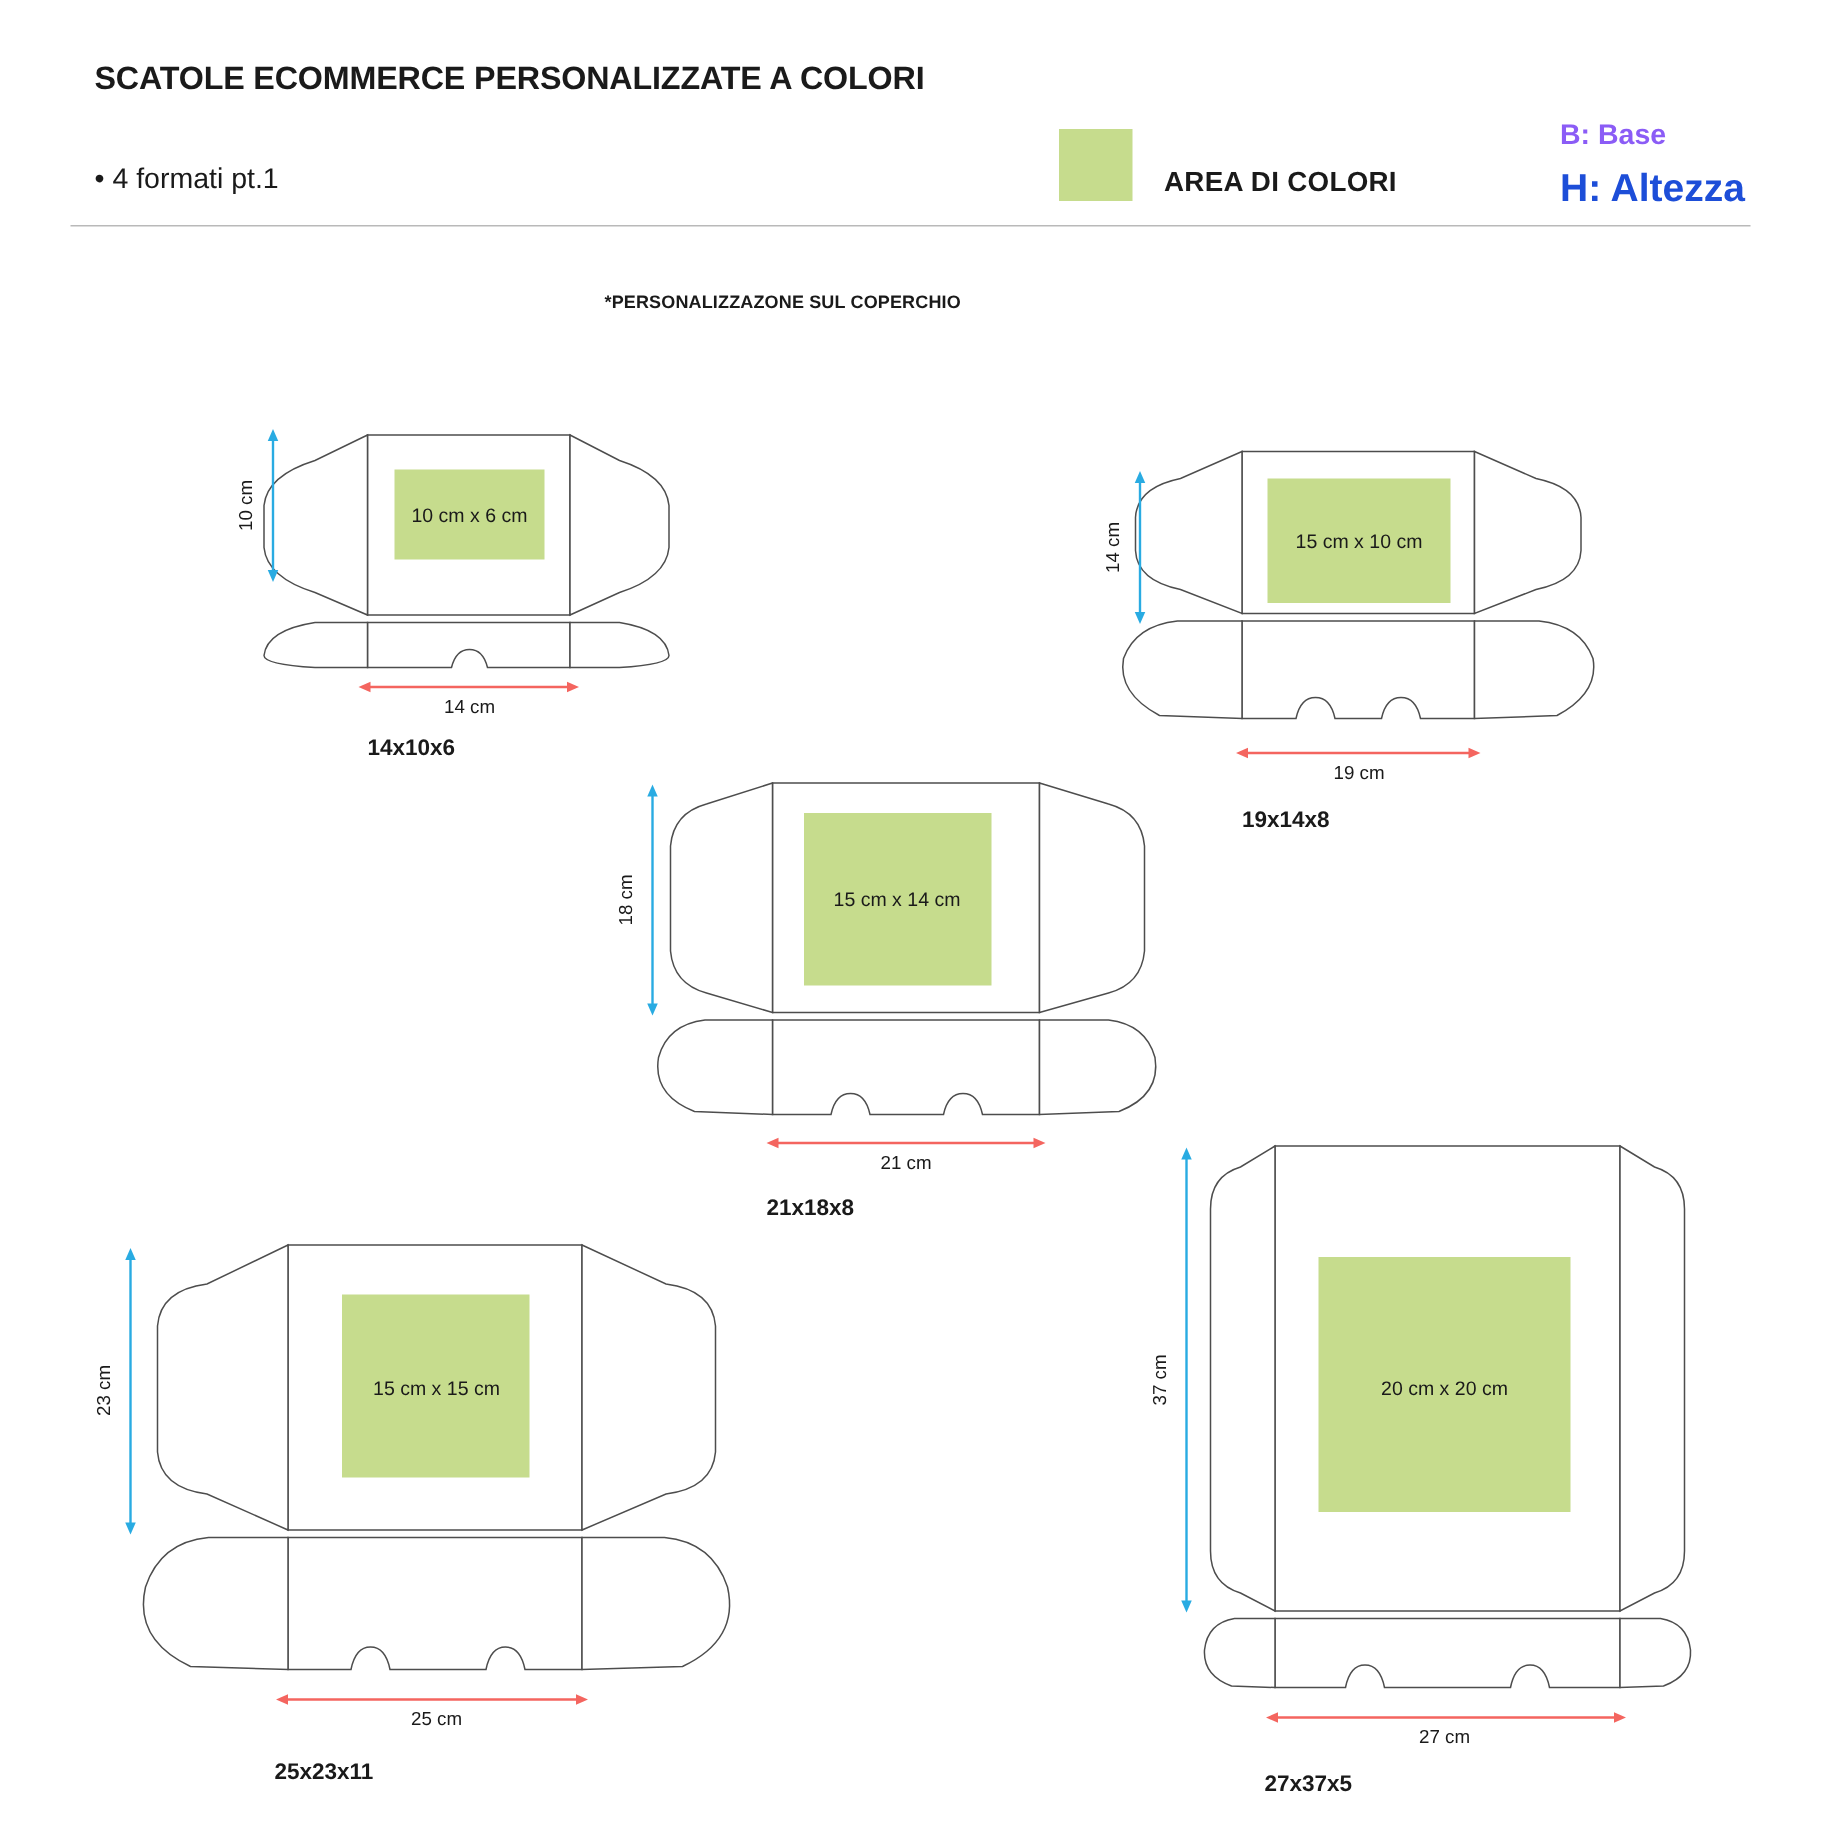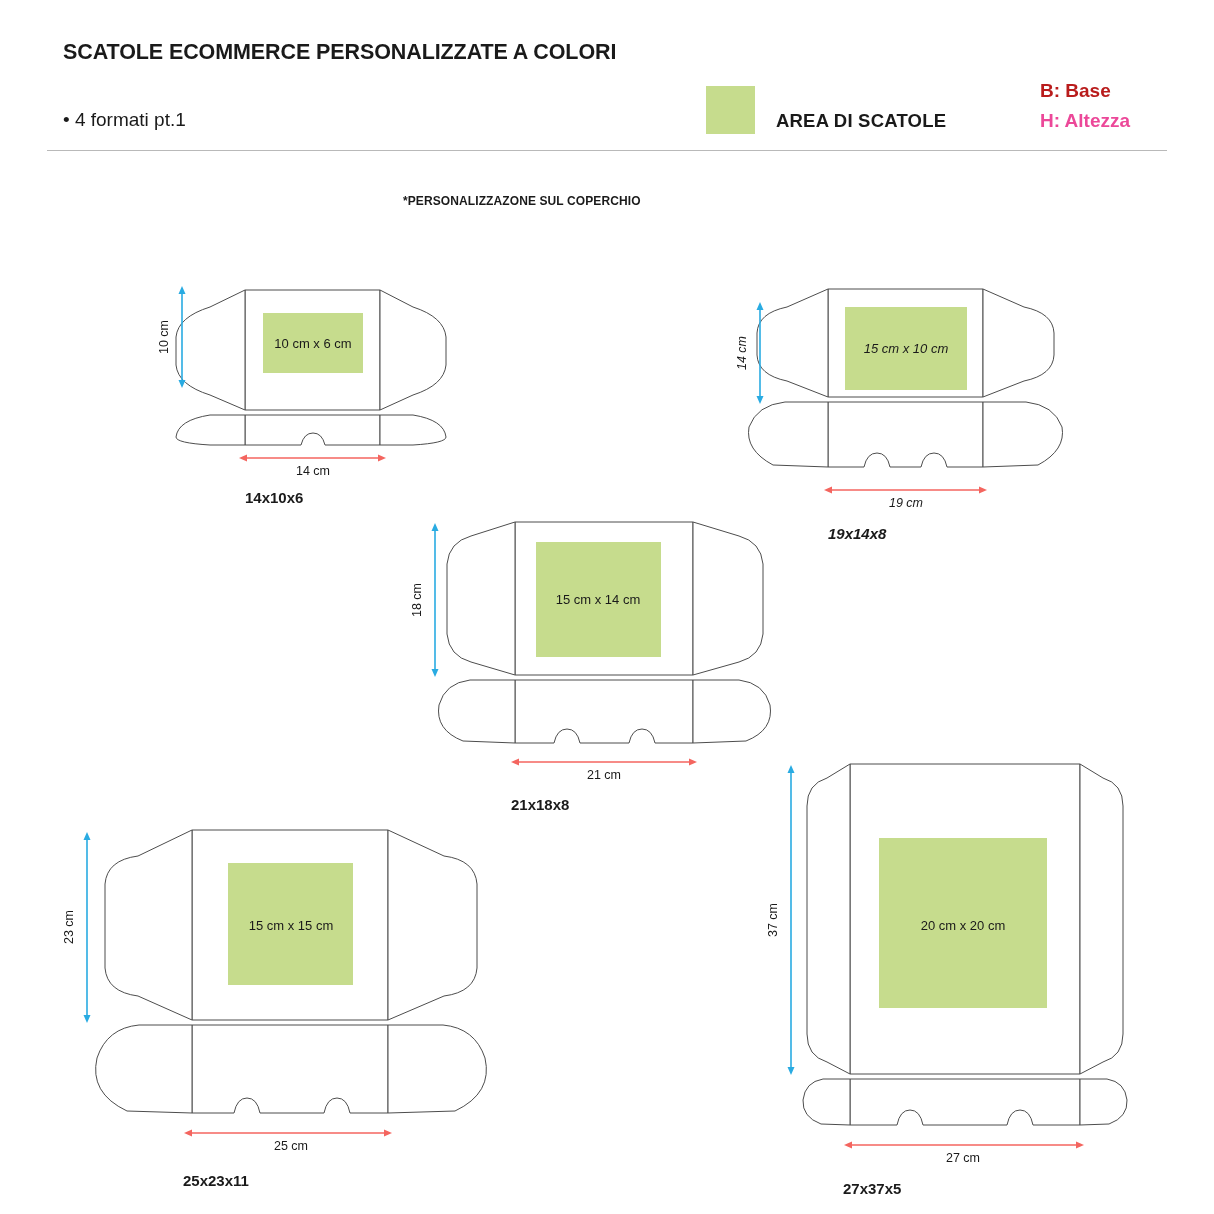--- a/index.html
+++ b/index.html
@@ -26,25 +26,25 @@
     position:absolute;left:706px;top:86px;width:49px;height:48px;
     background:#c6dc8d;
   }
   #swatch-label{
     position:absolute;left:776px;top:110px;
     font-size:18.5px;font-weight:bold;color:#1a1a1a;white-space:nowrap;
     letter-spacing:0.2px;
   }
   #legend-b{
     position:absolute;left:1040px;top:80px;
-    font-size:19px;font-weight:bold;color:#b91c1c;white-space:nowrap;
+    font-size:19px;font-weight:bold;color:#8b5cf6;white-space:nowrap;
   }
   #legend-h{
     position:absolute;left:1040px;top:110px;
-    font-size:19px;font-weight:bold;color:#ec4899;white-space:nowrap;
+    font-size:26px;font-weight:bold;color:#1d4ed8;white-space:nowrap;
   }
   #divider{
     position:absolute;left:47px;top:150px;width:1120px;height:1px;
     background:#b9b9b9;
   }
   #note{
     position:absolute;left:403px;top:194px;
     font-size:12px;font-weight:bold;color:#1a1a1a;white-space:nowrap;
     letter-spacing:0.1px;
   }
@@ -70,21 +70,21 @@
     font-size:15px;font-weight:bold;fill:#1a1a1a;
   }
 </style>
 </head>
 <body>
 
 <div id="header">
   <div id="main-title">SCATOLE ECOMMERCE PERSONALIZZATE A COLORI</div>
   <div id="subtitle-line">• 4 formati pt.1</div>
   <div id="swatch"></div>
-  <div id="swatch-label">AREA DI SCATOLE</div>
+  <div id="swatch-label">AREA DI COLORI</div>
   <div id="legend-b">B: Base</div>
   <div id="legend-h">H: Altezza</div>
   <div id="divider"></div>
 </div>
 
 <div id="note">*PERSONALIZZAZONE SUL COPERCHIO</div>
 
 <div class="fig" style="left:150px;top:275px;">
 <svg width="300" height="240" viewBox="0 0 300 240">
 
@@ -110,21 +110,21 @@
 
   <line class="dim-red" x1="94" y1="183" x2="231" y2="183"></line>
   <polygon class="dim-red-fill" points="89,183 97,179.5 97,186.5"></polygon>
   <polygon class="dim-red-fill" points="236,183 228,179.5 228,186.5"></polygon>
   <text class="dim-text" x="163" y="200">14 cm</text>
 
   <text class="fig-caption" x="95" y="228">14x10x6</text>
 </svg>
 </div>
 
-<div class="fig" style="left:725px;top:275px;font-style:italic;">
+<div class="fig" style="left:725px;top:287px;">
 <svg width="330" height="275" viewBox="0 0 330 275">
 
   <path class="dieline" d="M103,14 L258,14 L258,122 L103,122 Z"></path>
 
   <path class="dieline" d="M103,14 L62,32 Q33,38 32,58 L32,80 Q33,100 62,106 L103,122 Z"></path>
 
   <path class="dieline" d="M258,14 L299,32 Q328,38 329,58 L329,80 Q328,100 299,106 L258,122 Z"></path>
 
   <path class="dieline" d="M103,127 L258,127 L258,192 L222,192 Q219,178 209,178 Q199,178 196,192 L165,192 Q162,178 152,178 Q142,178 139,192 L103,192 Z"></path>
 

